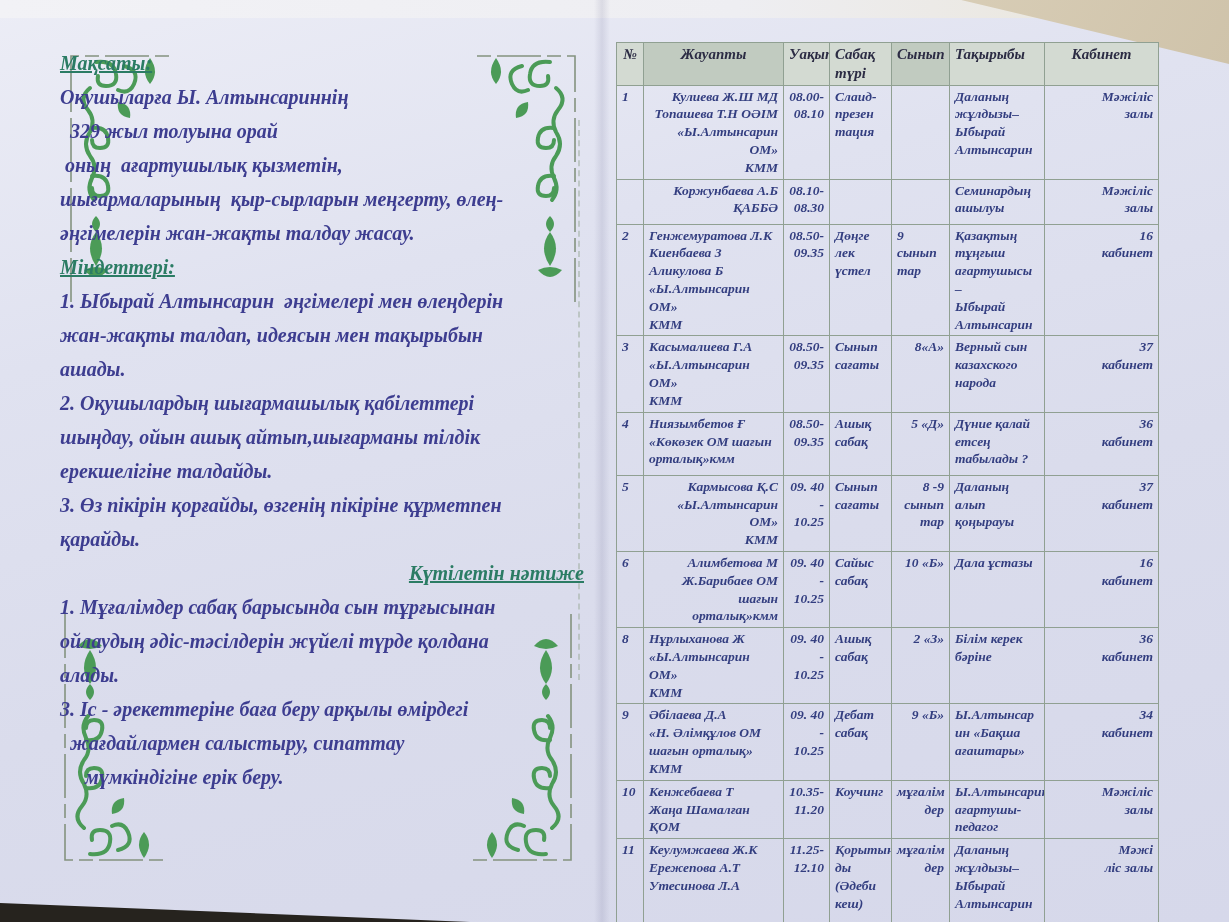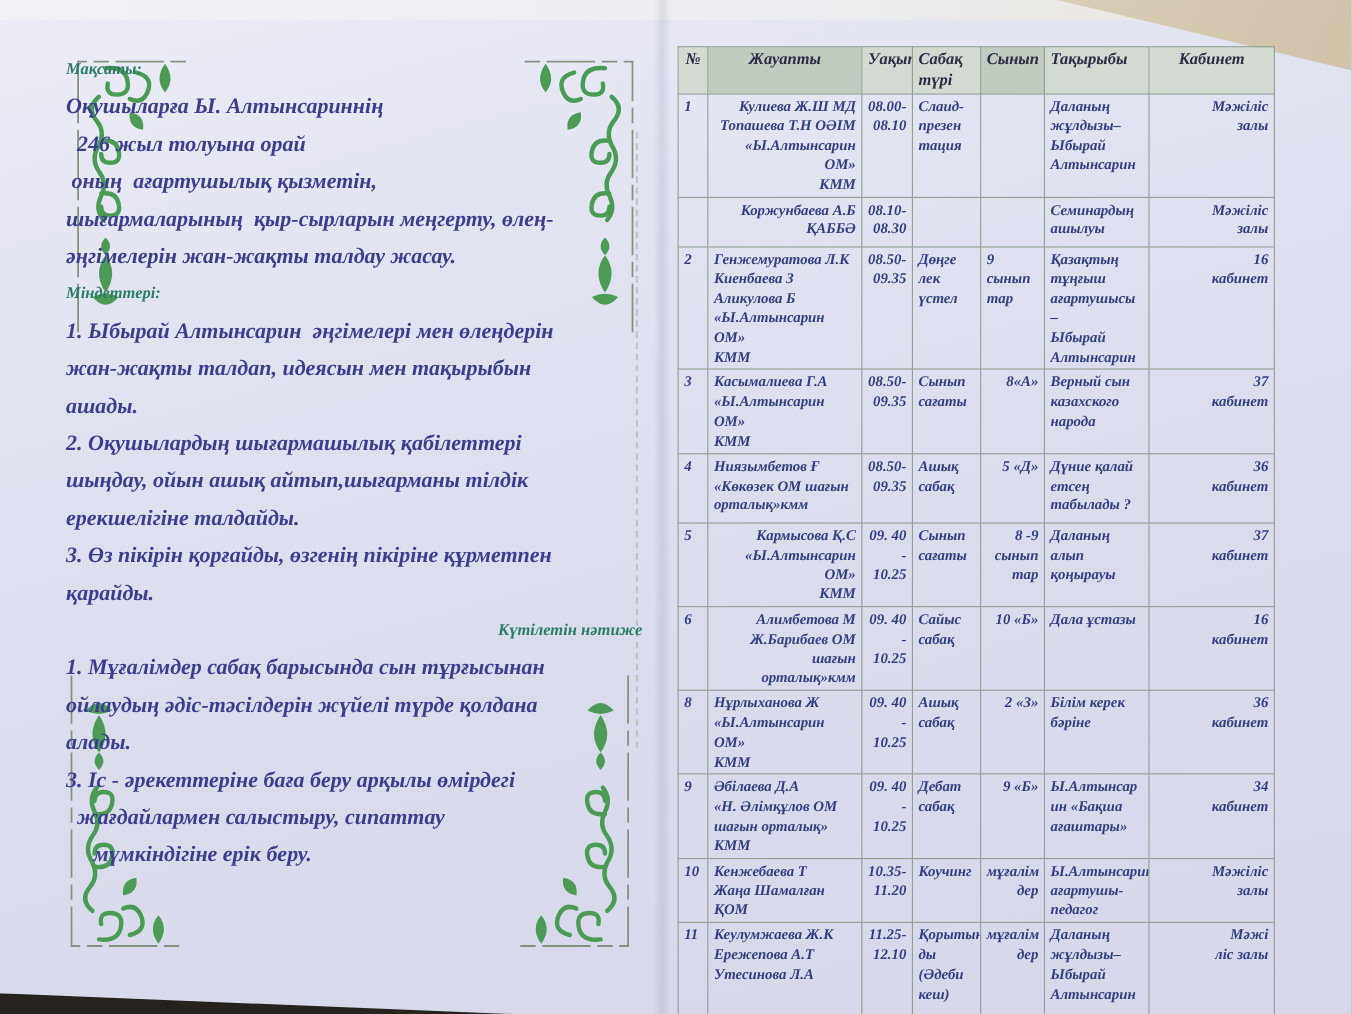--- a/index.html
+++ b/index.html
@@ -15,21 +15,21 @@
     background:#26231e;clip-path:polygon(0 5%,100% 100%,0 100%);}
   .fold{position:absolute;left:594px;top:0;width:16px;height:100%;
     background:linear-gradient(90deg,rgba(100,100,140,0) 0%,rgba(100,100,140,.15) 50%,rgba(100,100,140,0) 100%);}
   .frame-right{position:absolute;left:578px;top:120px;height:560px;width:0;
     border-left:2px dashed #a3b1a4;opacity:.55;}
 
   
   .lp-text{position:absolute;left:60px;top:46px;width:524px;
     font-style:italic;font-weight:bold;font-size:20px;line-height:34px;color:#3d3d90;}
   .lp-text p{margin:0;white-space:pre-wrap;}
-  .green{color:#2b7c64;font-size:15px;margin:0;font-weight:bold;font-style:italic;line-height:34px;}
+  .green{color:#2b7c64;font-size:20px;margin:0;font-weight:bold;font-style:italic;line-height:34px;text-decoration:underline;}
   .goal-title{margin-left:112px;}
   .goal-text{margin-left:34px;}
   .tasks-title{margin-top:32px;}
   .outcome-title{margin-top:36px;text-align:right;margin-right:80px;}
   .orn{position:absolute;width:112px;height:264px;}
   .orn.tr{transform:scaleX(-1);}
   .orn.bl{transform:scaleY(-1);}
   .orn.br{transform:scale(-1,-1);}
 
   
@@ -130,21 +130,21 @@
       <path d="M52 58 q14 2 12 16 q-14 -2 -12 -16z"></path>
       <path d="M30 172 q8 8 0 16 q-8 -8 0 -16z"></path>
       <path d="M30 188 q12 16 0 34 q-12 -18 0 -34z"></path>
       <path d="M18 226 q12 -6 24 0 q-12 14 -24 0z"></path>
     </g>
   </svg>
 
   <div class="lp-text">
     <p class="green goal-title">Мақсаты:</p>
     <p class="goal-text">Оқушыларға Ы. Алтынсариннің
-  246 жыл толуына орай
+  329 жыл толуына орай
  оның  ағартушылық қызметін,
 шығармаларының  қыр-сырларын меңгерту, өлең-
 әңгімелерін жан-жақты талдау жасау.</p>
     <p class="green tasks-title">Міндеттері:</p>
     <p>1. Ыбырай Алтынсарин  әңгімелері мен өлеңдерін
 жан-жақты талдап, идеясын мен тақырыбын
 ашады.</p>
     <p>2. Оқушылардың шығармашылық қабілеттері
 шыңдау, ойын ашық айтып,шығарманы тілдік
 ерекшелігіне талдайды.</p>

